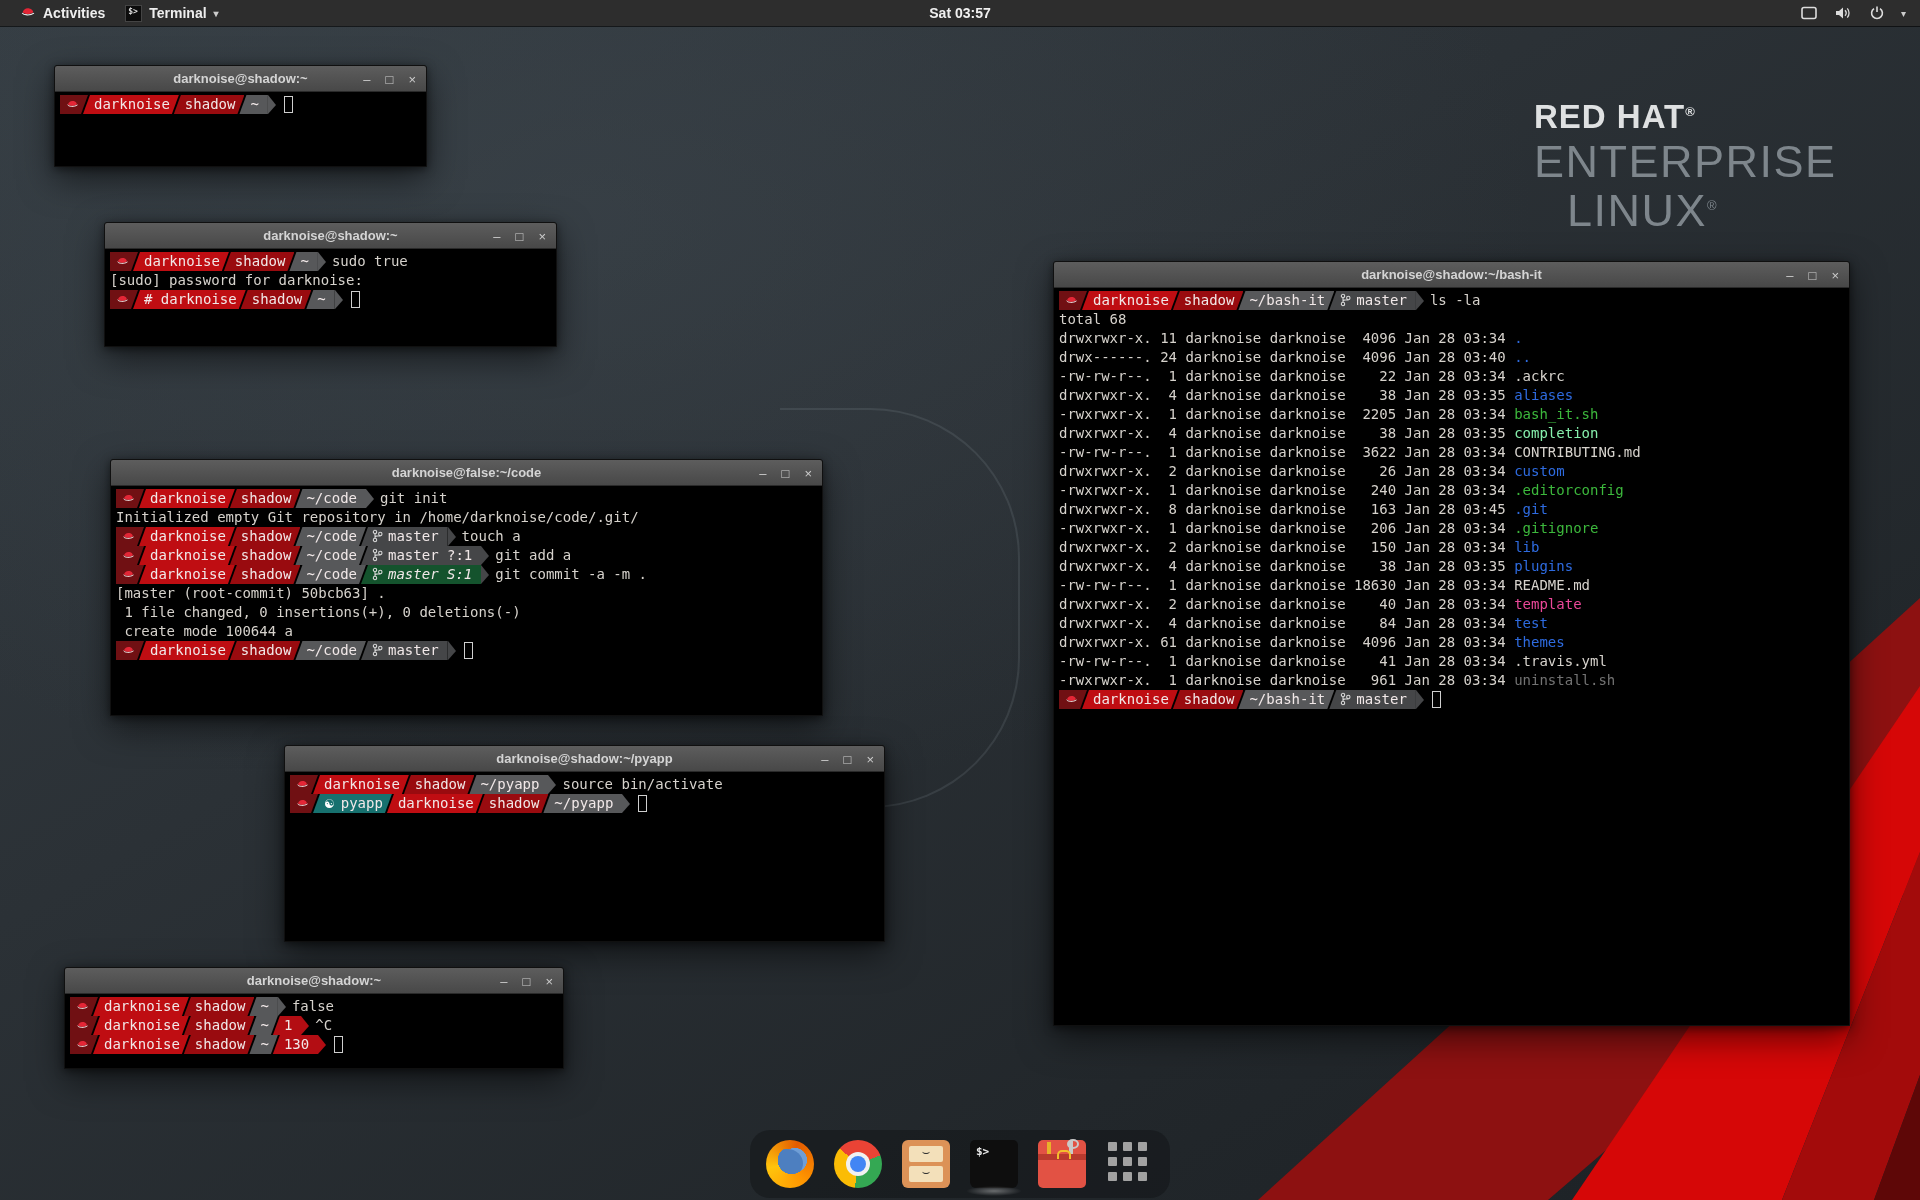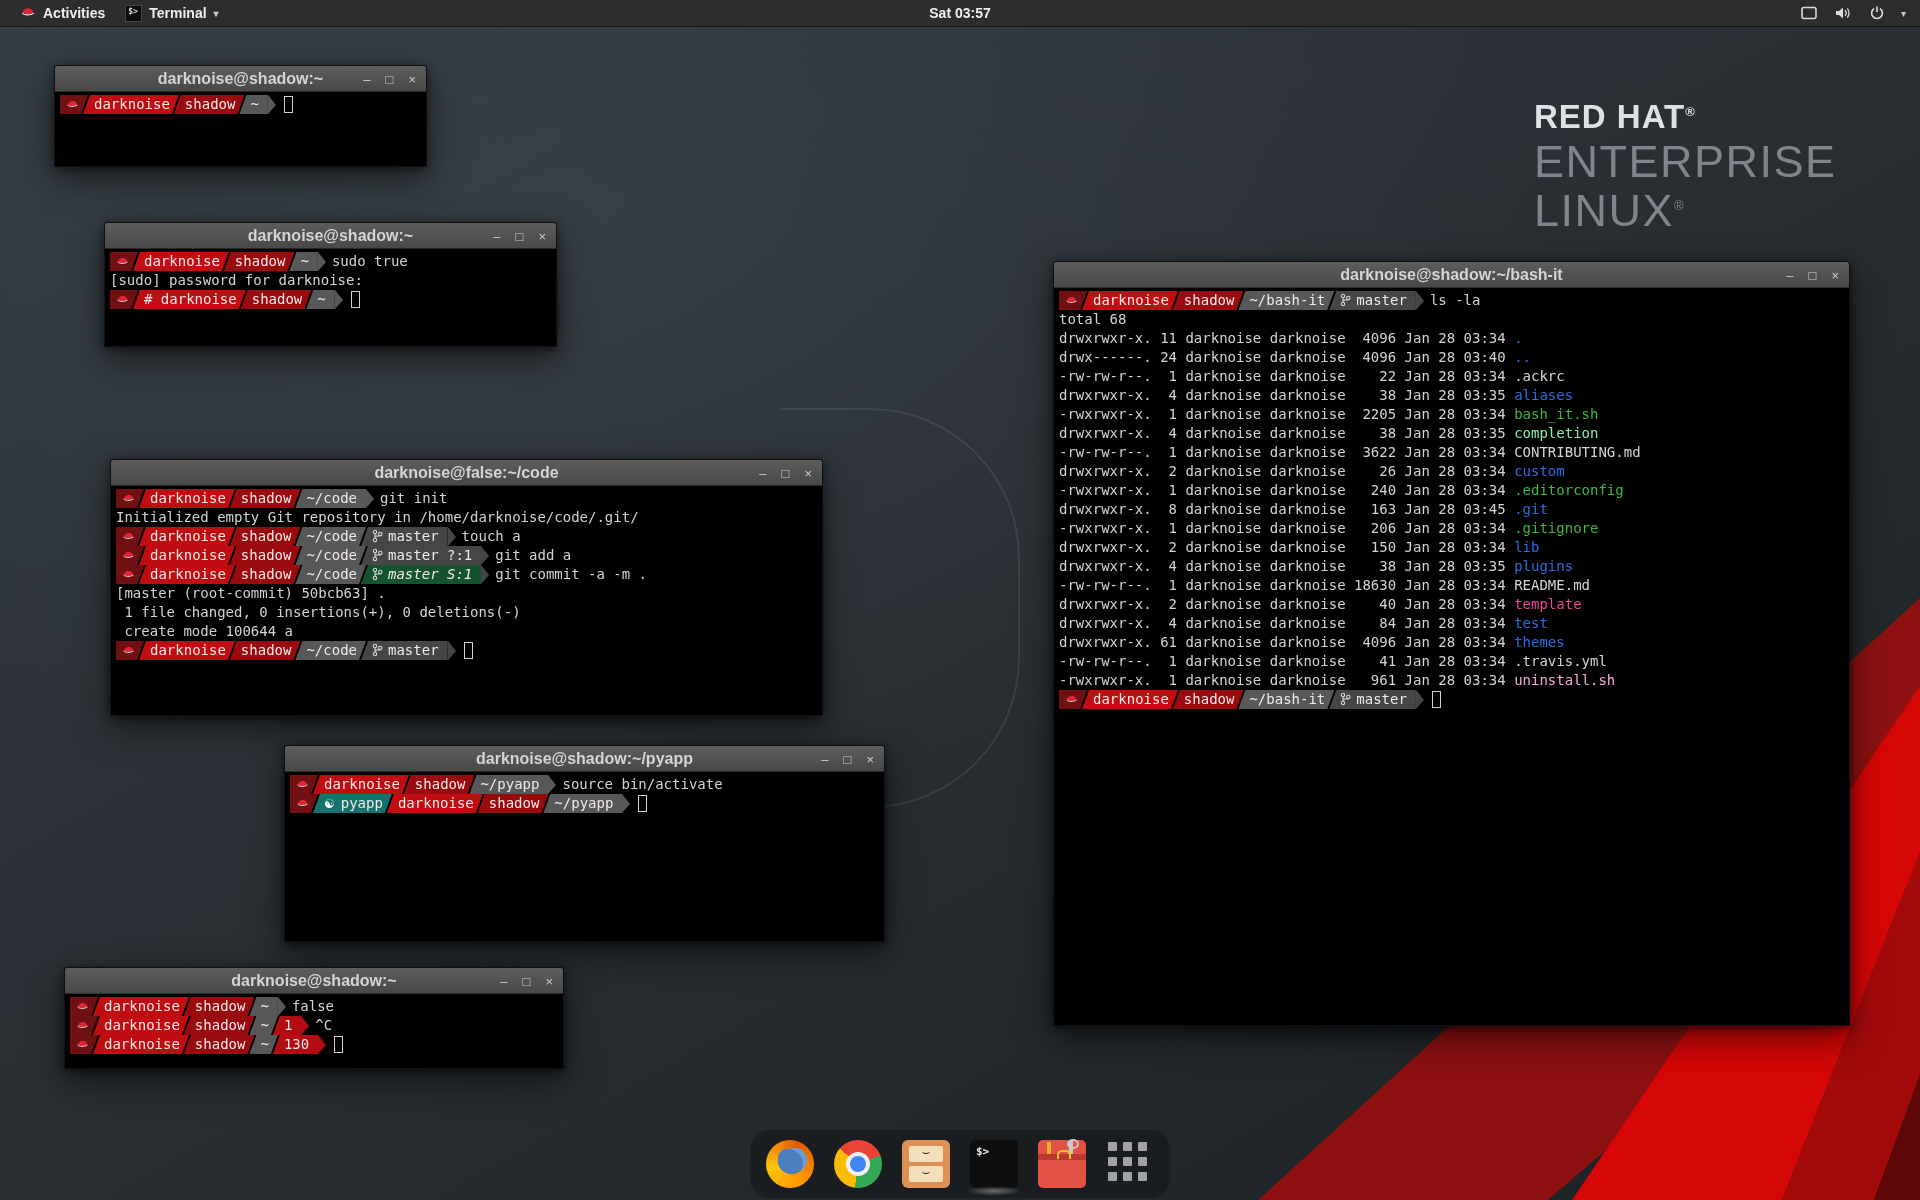--- a/index.html
+++ b/index.html
@@ -18,34 +18,34 @@
   .tb-appicon { width:17px; height:17px; background:#0c0c0c; border:1px solid #444; color:#ddd;
     font:700 8px "DejaVu Sans Mono",monospace; display:flex; align-items:flex-start; padding:1px 0 0 2px; }
   .tb-caret { font-size:10px; color:#ccc; }
   .tb-clock { position:absolute; left:50%; transform:translateX(-50%); color:#f0f0f0; font-size:14px; font-weight:600; }
   .tb-right { margin-left:auto; display:flex; align-items:center; gap:16px; padding-right:4px; }
   .tb-right svg { display:block; }
   
   .branding { position:absolute; left:1534px; top:100px; z-index:1; line-height:1; }
   .b1 { font-size:33px; font-weight:700; color:#dfe1e2; letter-spacing:1px; }
   .b2 { font-size:45px; font-weight:400; color:#7e868c; letter-spacing:1.5px; margin-top:6px; }
-  .b3 { font-size:45px; font-weight:400; color:#7e868c; letter-spacing:1.5px; margin-top:4px; }
+  .b3 { font-size:45px; font-weight:400; color:#7e868c; letter-spacing:1.5px; margin-top:4px;margin-left:33px; }
   .breg { font-size:13px; vertical-align:super; }
   
   .decor-arc { position:absolute; left:780px; top:408px; width:240px; height:400px;
     border:2px solid rgba(150,160,166,.16); border-left:none;
     border-radius:0 150px 150px 0; z-index:0; }
   .ribbons { position:absolute; left:0; top:0; z-index:0; }
   
   .term-window { position:absolute; background:#000; border:1px solid #101010; border-radius:3px 3px 0 0;
     box-shadow:0 12px 34px rgba(0,0,0,.55), 0 2px 8px rgba(0,0,0,.5); z-index:5; }
   .titlebar { position:relative; height:26px; background:linear-gradient(#5d5d5d,#484848);
     border-bottom:1px solid #2a2a2a; border-radius:2px 2px 0 0; }
   .wtitle { position:absolute; left:0; right:0; top:0; height:26px; line-height:26px; text-align:center;
-    color:#d4d4d4; font-size:16px; font-weight:700; }
+    color:#d4d4d4; font-size:13px; font-weight:700; }
   .winbtns { position:absolute; right:10px; top:0; height:26px; display:flex; align-items:center; gap:15px; }
   .wbtn { color:#cdcdcd; font-size:13px; line-height:13px; cursor:default; }
   .tbody { padding:3px 5px 0 5px; font:14px "DejaVu Sans Mono","DejaVu Sans",monospace; color:#d6d2cc; overflow:hidden; height:calc(100% - 26px); }
   .tline { white-space:pre; height:19px; line-height:19px; }
   .ttext { color:#d6d2cc; }
   
   .pl { display:inline-block; height:19px; line-height:19px; padding:0 9px 0 11px; margin-right:-5px;
     color:#f1e8e8; clip-path:polygon(7px 0,100% 0,calc(100% - 7px) 100%,0 100%); vertical-align:top; }
   .pl-first { clip-path:polygon(0 0,100% 0,calc(100% - 7px) 100%,0 100%); padding-left:6px; }
   .pl-last { clip-path:polygon(7px 0,100% 0,100% 100%,0 100%); margin-right:0; }
@@ -322,21 +322,21 @@
           <div class="tline"><span class="ttext">-rwxrwxr-x.  1 darknoise darknoise   240 Jan 28 03:34 </span><span class="ttext" style="color: rgb(60, 184, 60);">.editorconfig</span></div>
           <div class="tline"><span class="ttext">drwxrwxr-x.  8 darknoise darknoise   163 Jan 28 03:45 </span><span class="ttext" style="color: rgb(46, 107, 224);">.git</span></div>
           <div class="tline"><span class="ttext">-rwxrwxr-x.  1 darknoise darknoise   206 Jan 28 03:34 </span><span class="ttext" style="color: rgb(60, 184, 60);">.gitignore</span></div>
           <div class="tline"><span class="ttext">drwxrwxr-x.  2 darknoise darknoise   150 Jan 28 03:34 </span><span class="ttext" style="color: rgb(46, 107, 224);">lib</span></div>
           <div class="tline"><span class="ttext">drwxrwxr-x.  4 darknoise darknoise    38 Jan 28 03:35 </span><span class="ttext" style="color: rgb(46, 107, 224);">plugins</span></div>
           <div class="tline"><span class="ttext">-rw-rw-r--.  1 darknoise darknoise 18630 Jan 28 03:34 </span><span class="ttext" style="color: rgb(214, 210, 204);">README.md</span></div>
           <div class="tline"><span class="ttext">drwxrwxr-x.  2 darknoise darknoise    40 Jan 28 03:34 </span><span class="ttext" style="color: #ec4899;">template</span></div>
           <div class="tline"><span class="ttext">drwxrwxr-x.  4 darknoise darknoise    84 Jan 28 03:34 </span><span class="ttext" style="color: rgb(46, 107, 224);">test</span></div>
           <div class="tline"><span class="ttext">drwxrwxr-x. 61 darknoise darknoise  4096 Jan 28 03:34 </span><span class="ttext" style="color: rgb(46, 107, 224);">themes</span></div>
           <div class="tline"><span class="ttext">-rw-rw-r--.  1 darknoise darknoise    41 Jan 28 03:34 </span><span class="ttext" style="color: rgb(214, 210, 204);">.travis.yml</span></div>
-          <div class="tline"><span class="ttext">-rwxrwxr-x.  1 darknoise darknoise   961 Jan 28 03:34 </span><span class="ttext" style="color: #f9a8d4;">uninstall.sh</span></div>
+          <div class="tline"><span class="ttext">-rwxrwxr-x.  1 darknoise darknoise   961 Jan 28 03:34 </span><span class="ttext" style="color: #737373;">uninstall.sh</span></div>
           <div class="tline"><span class="pl pl-first" style="background: rgb(112, 16, 19);"><svg class="hatsvg" width="13" height="10" viewBox="0 0 13 10">
                 <path d="M2 5.5C2.6 2.8 5 1.4 7.6 2.1c1.9.5 3.3 1.8 3.2 3.1-1.5 1.4-4.3 1.9-6.4 1.2L2 5.5z" fill="#e32636"></path>
                 <path d="M1.6 5.8c1.3 1.9 6.4 2.4 9.9.1" stroke="#f5f5f5" stroke-width=".9" fill="none"></path>
               </svg></span><span class="pl" style="background: rgb(191, 13, 18);">darknoise</span><span class="pl" style="background: rgb(153, 11, 15);">shadow</span><span class="pl" style="background: rgb(87, 88, 90);">~/bash-it</span><span class="pl pl-last" style="background: rgb(69, 70, 72);"><span><svg class="gbr" width="11" height="14" viewBox="0 0 11 14">
                   <g stroke="#d6d6d6" stroke-width="1.1" fill="none">
                     <circle cx="3" cy="3" r="1.7"></circle>
                     <circle cx="3" cy="11" r="1.7"></circle>
                     <circle cx="8.3" cy="5" r="1.7"></circle>
                     <path d="M3 4.7v4.6 M3 8.5c0-2.6 5.3-.8 5.3-1.8"></path>
                   </g>

